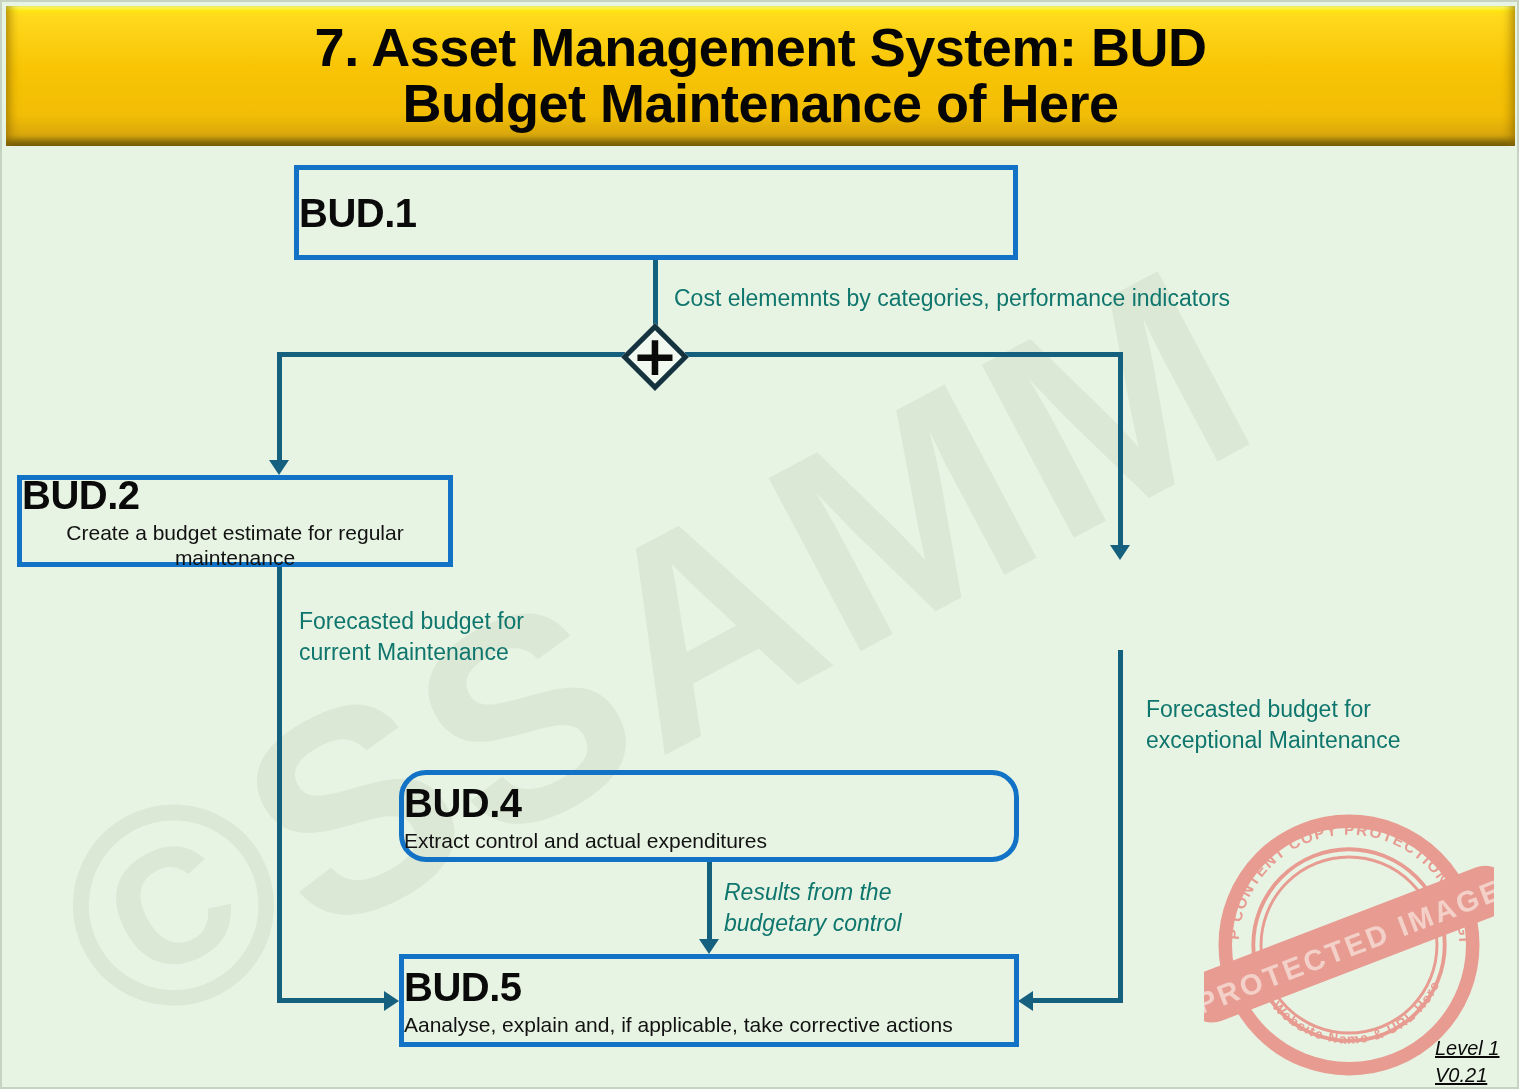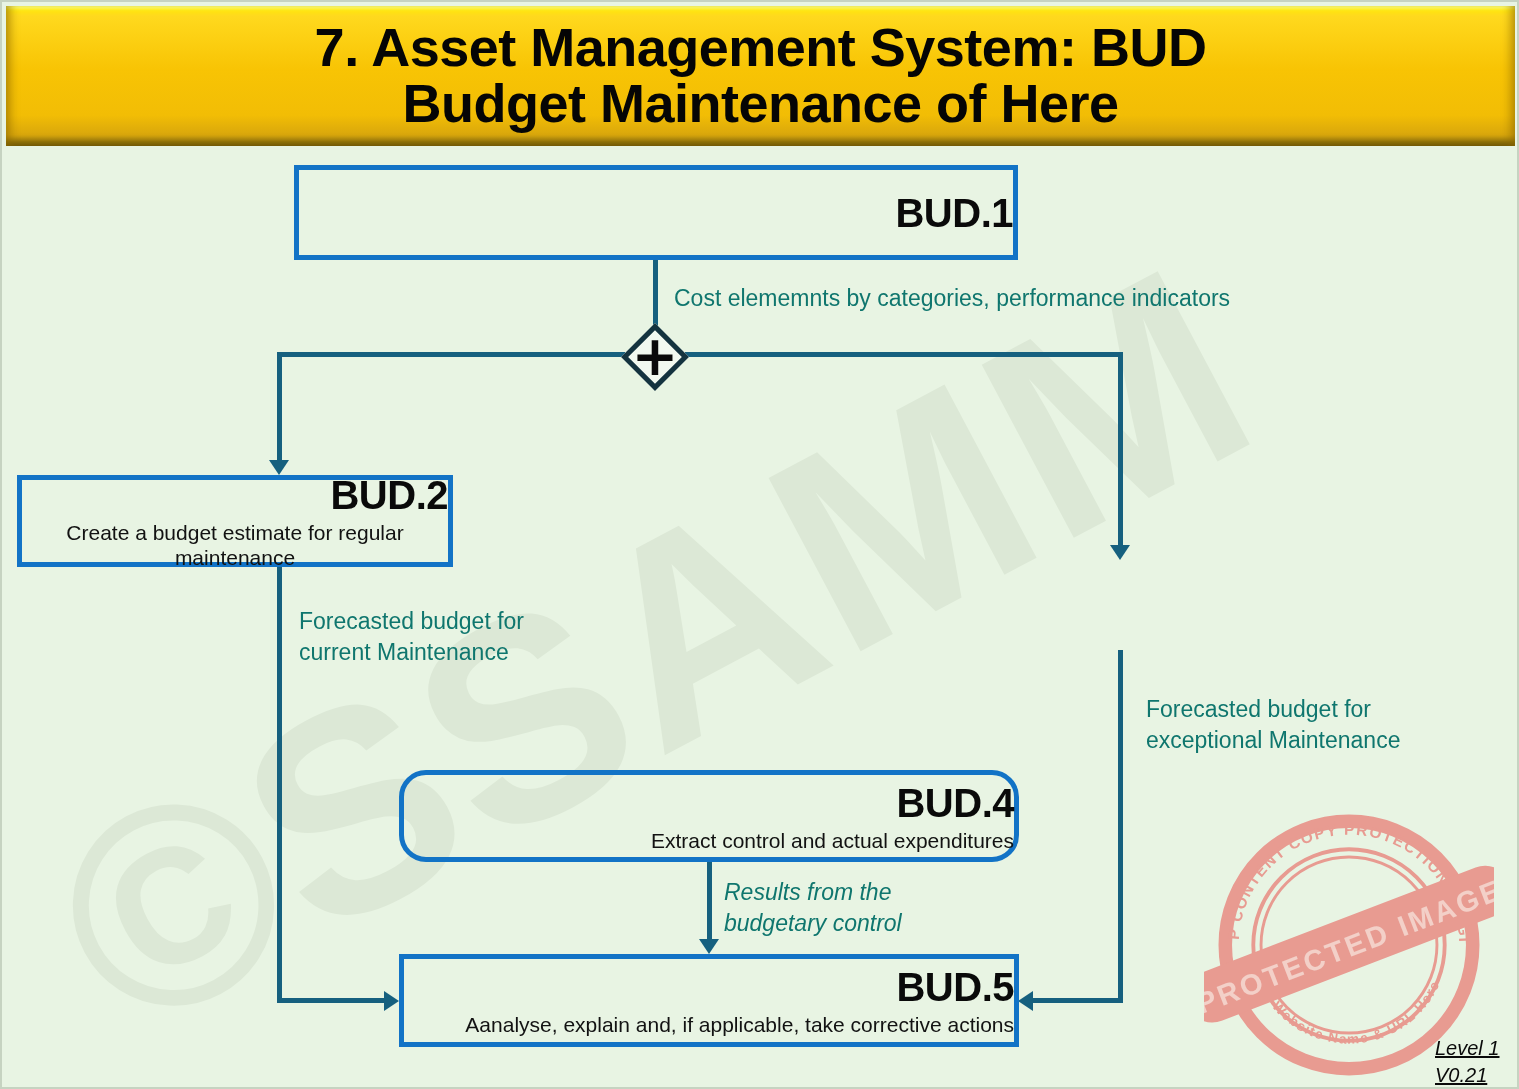--- a/index.html
+++ b/index.html
@@ -29,21 +29,21 @@
   .watermark {
     position:absolute; left:-10px; top:478px; width:1320px; height:340px;
     transform:rotate(-28deg);
     font-size:285px; font-weight:700; color:#DCE8D6; letter-spacing:4px;
     text-align:center; line-height:340px; z-index:1; user-select:none;
   }
 
   
   .box {
     position:absolute; border:5px solid #1273C6; box-sizing:border-box;
-    display:flex; flex-direction:column; align-items:flex-end; justify-content:center;
+    display:flex; flex-direction:column; align-items:flex-start; justify-content:center;
     z-index:2; background:transparent; text-align:center;
   }
   .box-title { font-size:40px; font-weight:700; color:#0a0a0a; line-height:46px; letter-spacing:-0.5px; }
   .box-desc  { font-size:21px; color:#121212; line-height:25px; margin-top:2px; }
 
   #box-bud1 { left:292px; top:163px; width:724px; height:95px; }
   #box-bud2 { left:15px;  top:473px; width:436px; height:92px; }
   #box-bud3 { left:752px; top:558px; width:740px; height:92px; }
   #box-bud4 { left:397px; top:768px; width:620px; height:92px;border-radius:27px; }
   #box-bud5 { left:397px; top:952px; width:620px; height:93px; }

